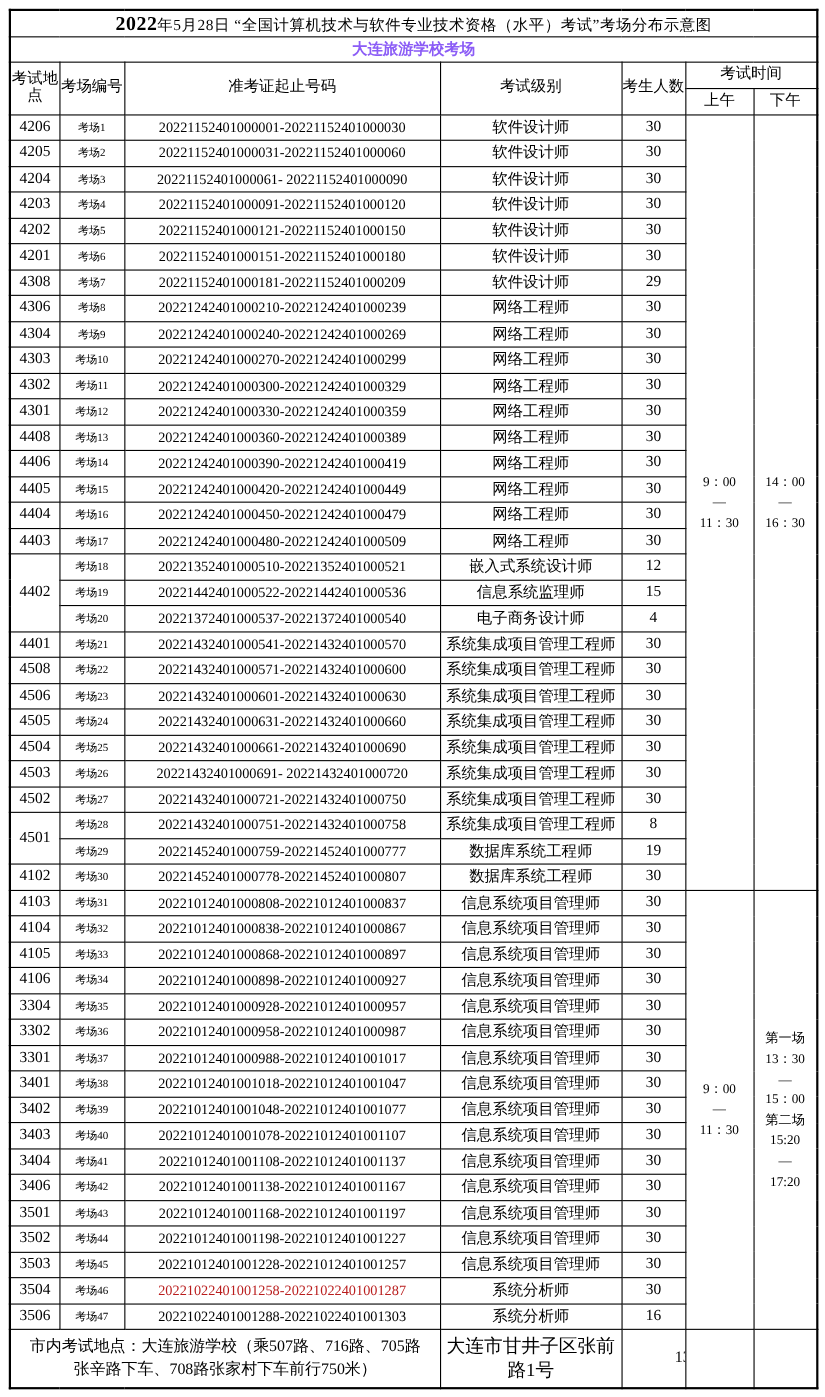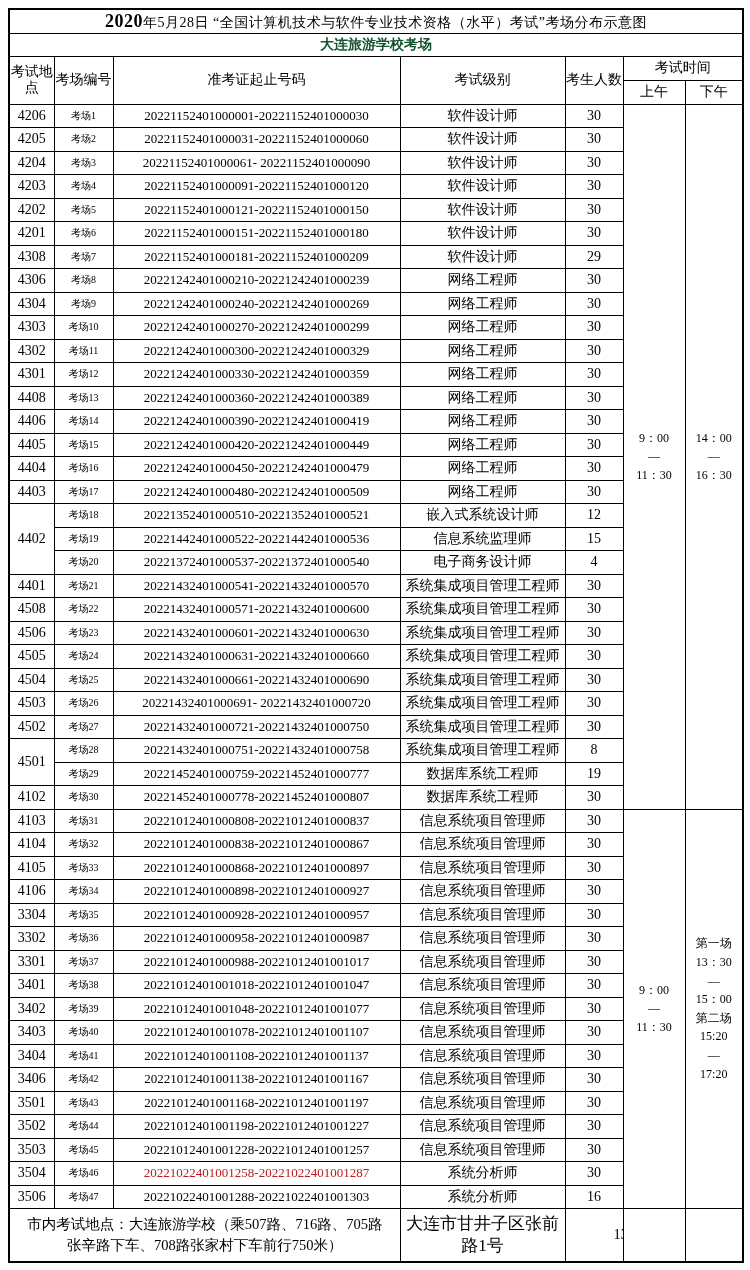--- a/index.html
+++ b/index.html
@@ -56,24 +56,24 @@
       <col style="width:45px">
       <col style="width:59px">
       <col style="width:287px">
       <col style="width:165px">
       <col style="width:58px">
       <col style="width:62px">
       <col style="width:58px">
     </colgroup>
     <tbody>
         <tr class="title-row">
-      <td colspan="7"><span class="title-year">2020</span><span>年5月28日 “全国计算机技术与软件专业技术资格（水平）考试”考场分布示意图</span></td>
+      <td colspan="7"><span class="title-year">2022</span><span>年5月28日 “全国计算机技术与软件专业技术资格（水平）考试”考场分布示意图</span></td>
     </tr>
     <tr class="venue-row">
-      <td colspan="7" style="color:#14532d">大连旅游学校考场</td>
+      <td colspan="7" style="color:#8b5cf6">大连旅游学校考场</td>
     </tr>
     <tr class="head">
       <td rowspan="2" class="hcell">考试地点</td>
       <td rowspan="2" class="hcell">考场编号</td>
       <td rowspan="2">准考证起止号码</td>
       <td rowspan="2">考试级别</td>
       <td rowspan="2" class="hcell">考生人数</td>
       <td colspan="2">考试时间</td>
     </tr>
     <tr class="head">

